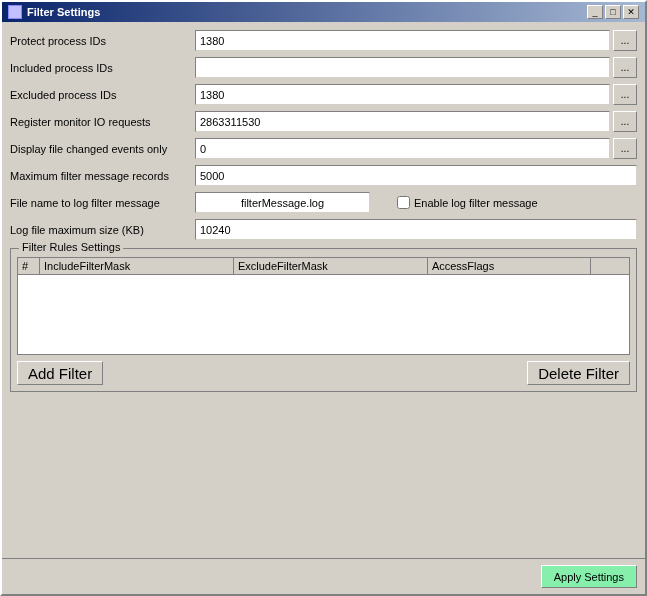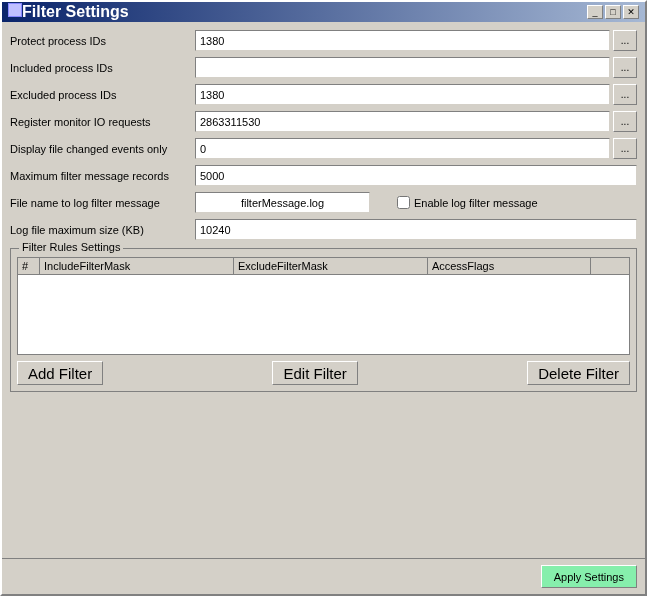--- a/index.html
+++ b/index.html
@@ -26,22 +26,23 @@
       color: white;
       padding: 3px 6px;
       display: flex;
       align-items: center;
       justify-content: space-between;
       height: 20px;
       flex-shrink: 0;
     }
     .titlebar-title {
       display: flex;
-      align-items: flex-start;
-      font-size: 16px;
+      align-items: center;
+      gap: 5px;
+      font-size: 11px;
       font-weight: bold;
     }
     .titlebar-icon {
       width: 14px;
       height: 14px;
       background: #c0c0ff;
       border: 1px solid #8888ff;
     }
     .titlebar-controls {
       display: flex;
@@ -273,21 +274,20 @@
         <div style="flex:1.2; border-right:1px solid #808080; padding:2px 4px; background:#d4d0c8;">IncludeFilterMask</div>
         <div style="flex:1.2; border-right:1px solid #808080; padding:2px 4px; background:#d4d0c8;">ExcludeFilterMask</div>
         <div style="flex:1; border-right:1px solid #808080; padding:2px 4px; background:#d4d0c8;">AccessFlags</div>
         <div style="width:38px; padding:2px 4px; background:#d4d0c8;"></div>
       </div>
 
       <div style="width:100%; height:80px; background:white; border:1px solid #808080; border-top:none;"></div>
 
       <div class="filter-buttons">
         <button class="win-btn">Add Filter</button>
-        <button class="win-btn">Edit Filter</button>
         <button class="win-btn">Delete Filter</button>
       </div>
     </div>
   </div>
 
   <div class="bottom-bar">
     <button class="apply-btn">Apply Settings</button>
   </div>
 </div>
 

